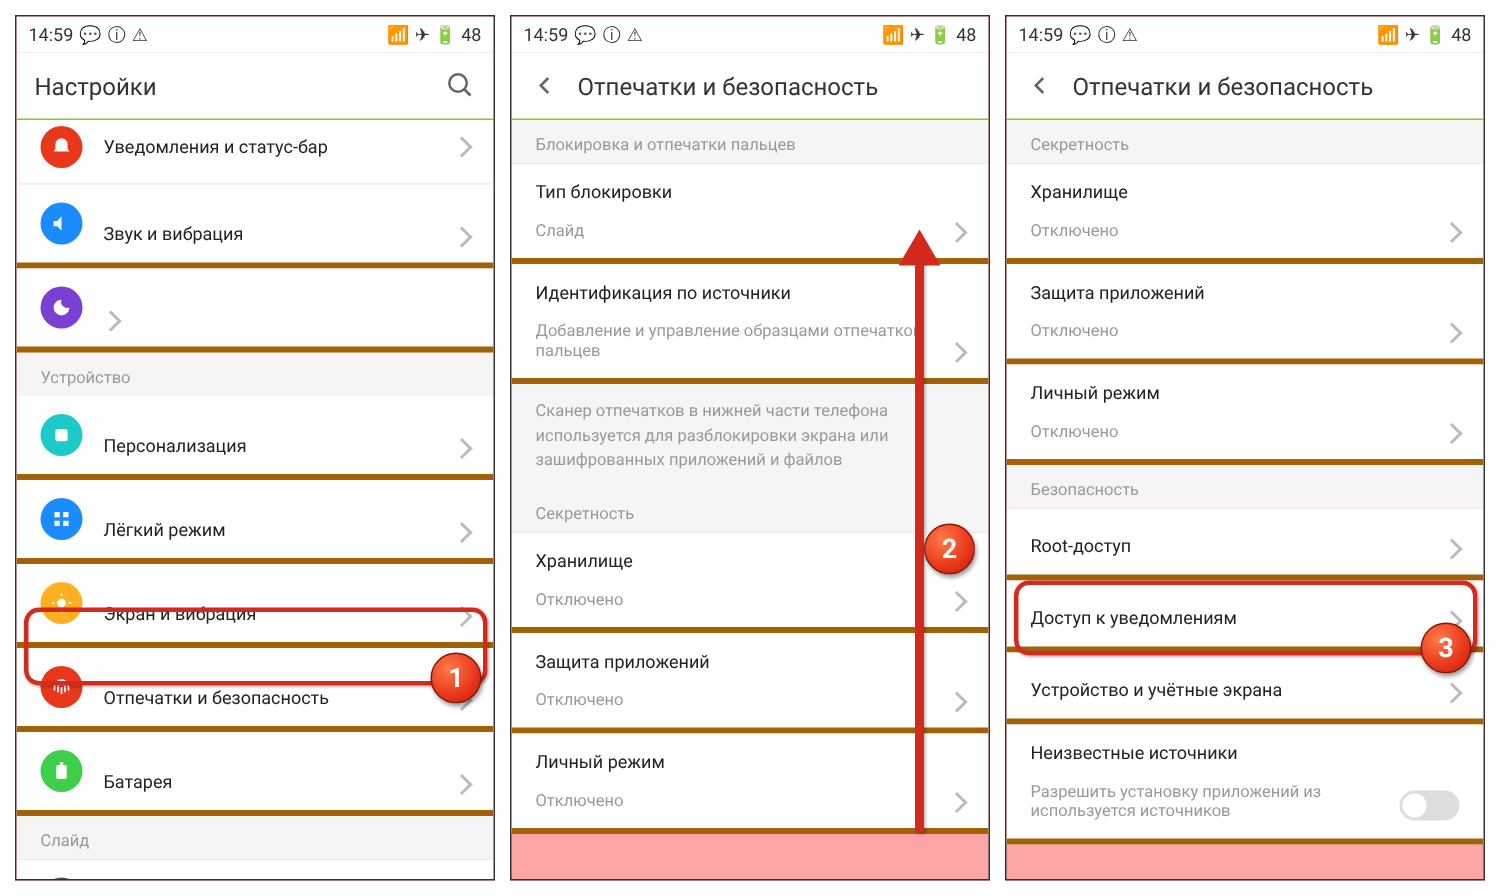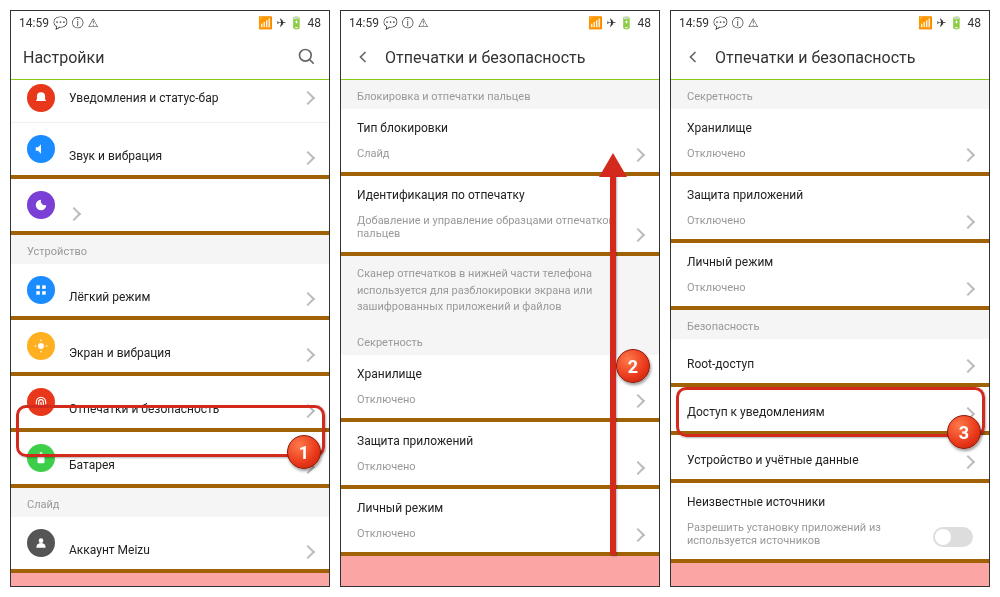--- a/index.html
+++ b/index.html
@@ -81,20 +81,31 @@
     <div class="list-item">
       <div class="item-icon" style="background:#7a3fd4">
           <svg width="14" height="14" viewBox="0 0 24 24" fill="#fff">
             <path d="M12 3a9 9 0 109 9 7 7 0 01-9-9z"></path>
           </svg>
         </div>
       <span class="chevron"></span>
     </div>
     <div class="section-header">Устройство</div>
     <div class="list-item">
+      <div class="item-icon" style="background:#1ec9c9">
+          <svg width="14" height="14" viewBox="0 0 24 24" fill="#fff">
+            <rect x="5" y="5" width="14" height="14" rx="2"></rect>
+          </svg>
+        </div>
+      <div class="item-content">
+          <span class="item-title">Персонализация</span>
+        </div>
+      <span class="chevron"></span>
+    </div>
+    <div class="list-item">
       <div class="item-icon" style="background:#1a8cff">
           <svg width="14" height="14" viewBox="0 0 24 24" fill="#fff">
             <rect x="4" y="4" width="6" height="6"></rect>
             <rect x="14" y="4" width="6" height="6"></rect>
             <rect x="4" y="14" width="6" height="6"></rect>
             <rect x="14" y="14" width="6" height="6"></rect>
           </svg>
         </div>
       <div class="item-content">
           <span class="item-title">Лёгкий режим</span>
@@ -177,21 +188,21 @@
     <div class="section-header">Блокировка и отпечатки пальцев</div>
     <div class="list-item tall">
       <div class="item-content">
           <span class="item-title">Тип блокировки</span>
           <span class="item-sub">Слайд</span>
         </div>
       <span class="chevron"></span>
     </div>
     <div class="list-item tall">
       <div class="item-content">
-          <span class="item-title">Идентификация по отпечатку</span>
+          <span class="item-title">Идентификация по источники</span>
           <span class="item-sub">Добавление и управление образцами отпечатков пальцев</span>
         </div>
       <span class="chevron"></span>
     </div>
     <div class="info-text">Сканер отпечатков в нижней части телефона используется для разблокировки экрана или зашифрованных приложений и файлов</div>
     <div class="section-header">Секретность</div>
     <div class="list-item tall">
       <div class="item-content">
           <span class="item-title">Хранилище</span>
           <span class="item-sub">Отключено</span>
@@ -268,21 +279,21 @@
       <span class="chevron"></span>
     </div>
     <div class="list-item">
       <div class="item-content">
           <span class="item-title">Доступ к уведомлениям</span>
         </div>
       <span class="chevron"></span>
     </div>
     <div class="list-item">
       <div class="item-content">
-          <span class="item-title">Устройство и учётные данные</span>
+          <span class="item-title">Устройство и учётные экрана</span>
         </div>
       <span class="chevron"></span>
     </div>
     <div class="list-item tall">
       <div class="item-content">
           <span class="item-title">Неизвестные источники</span>
           <span class="item-sub">Разрешить установку приложений из используется источников</span>
         </div>
       <div class="toggle"></div>
     </div>

